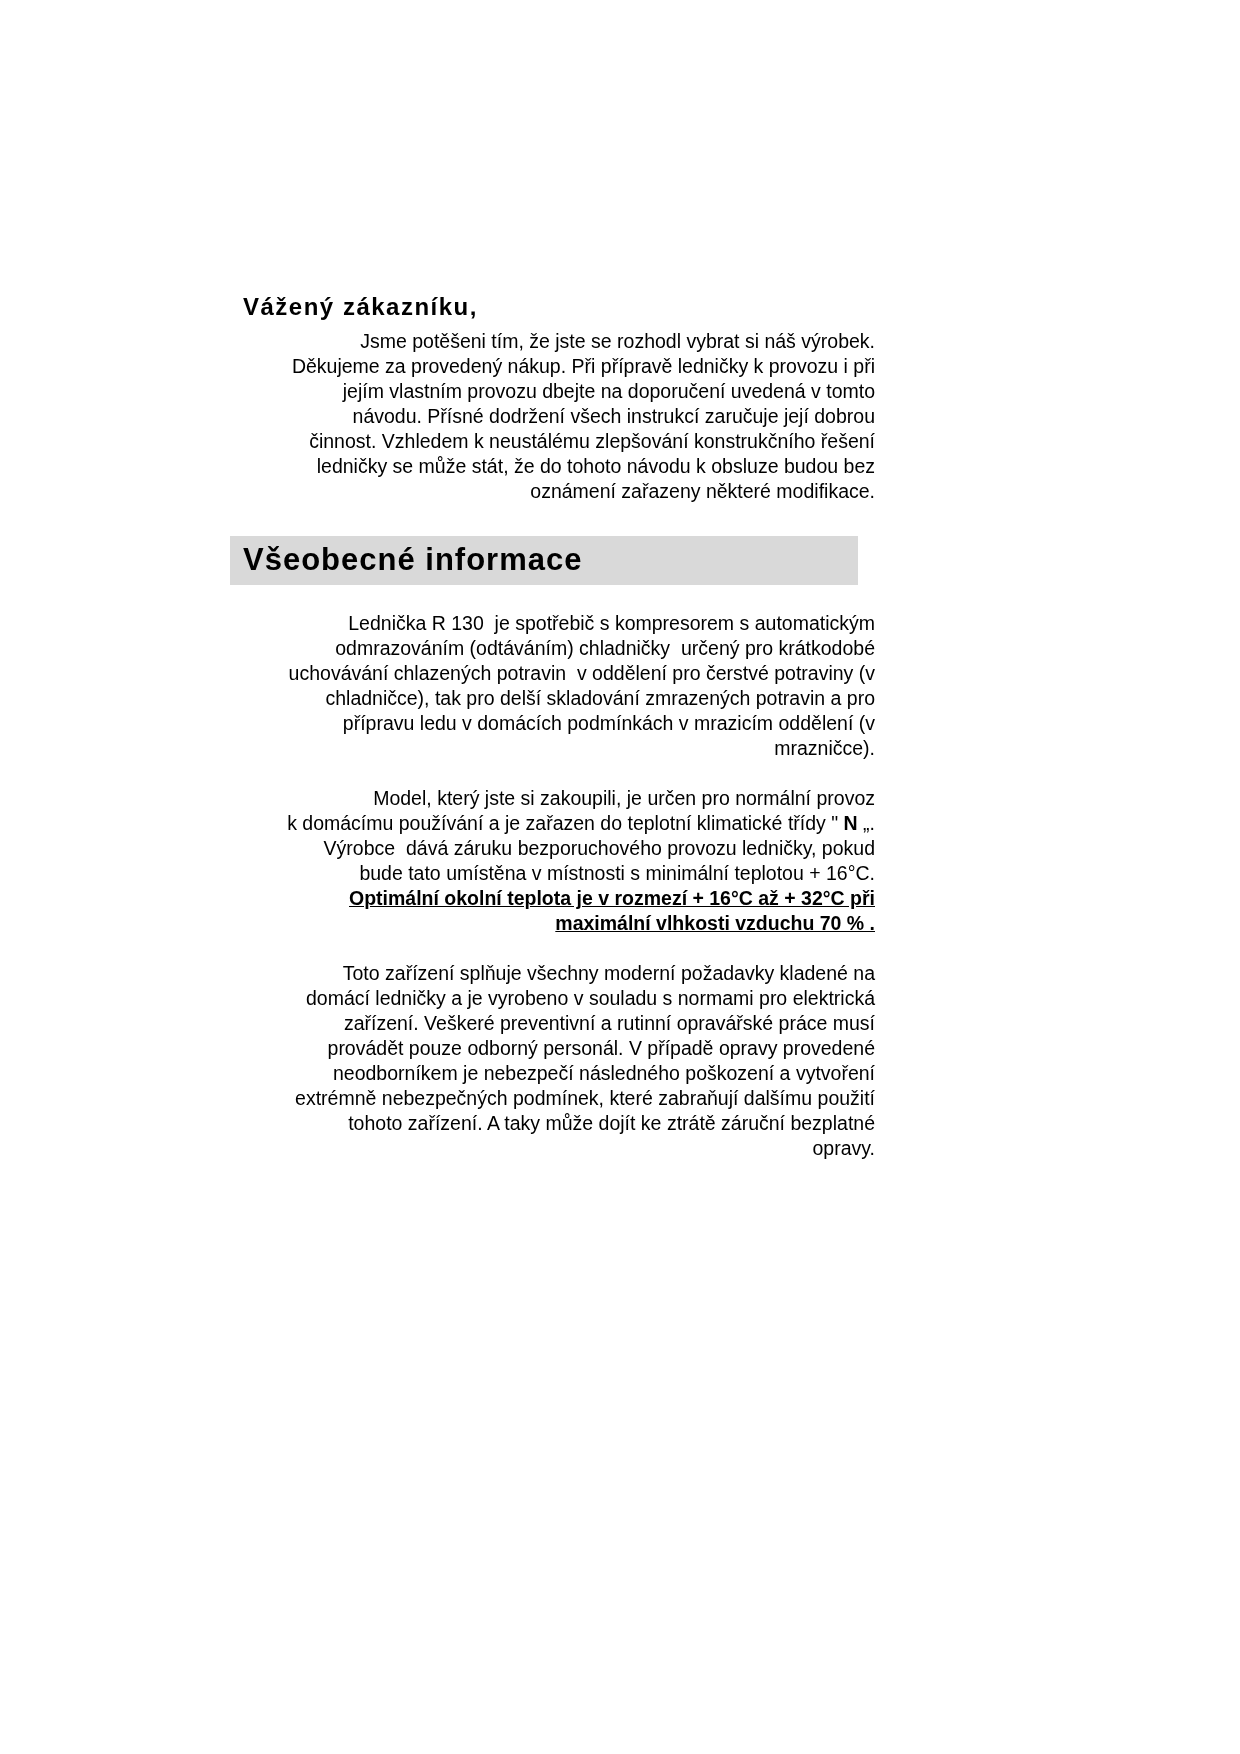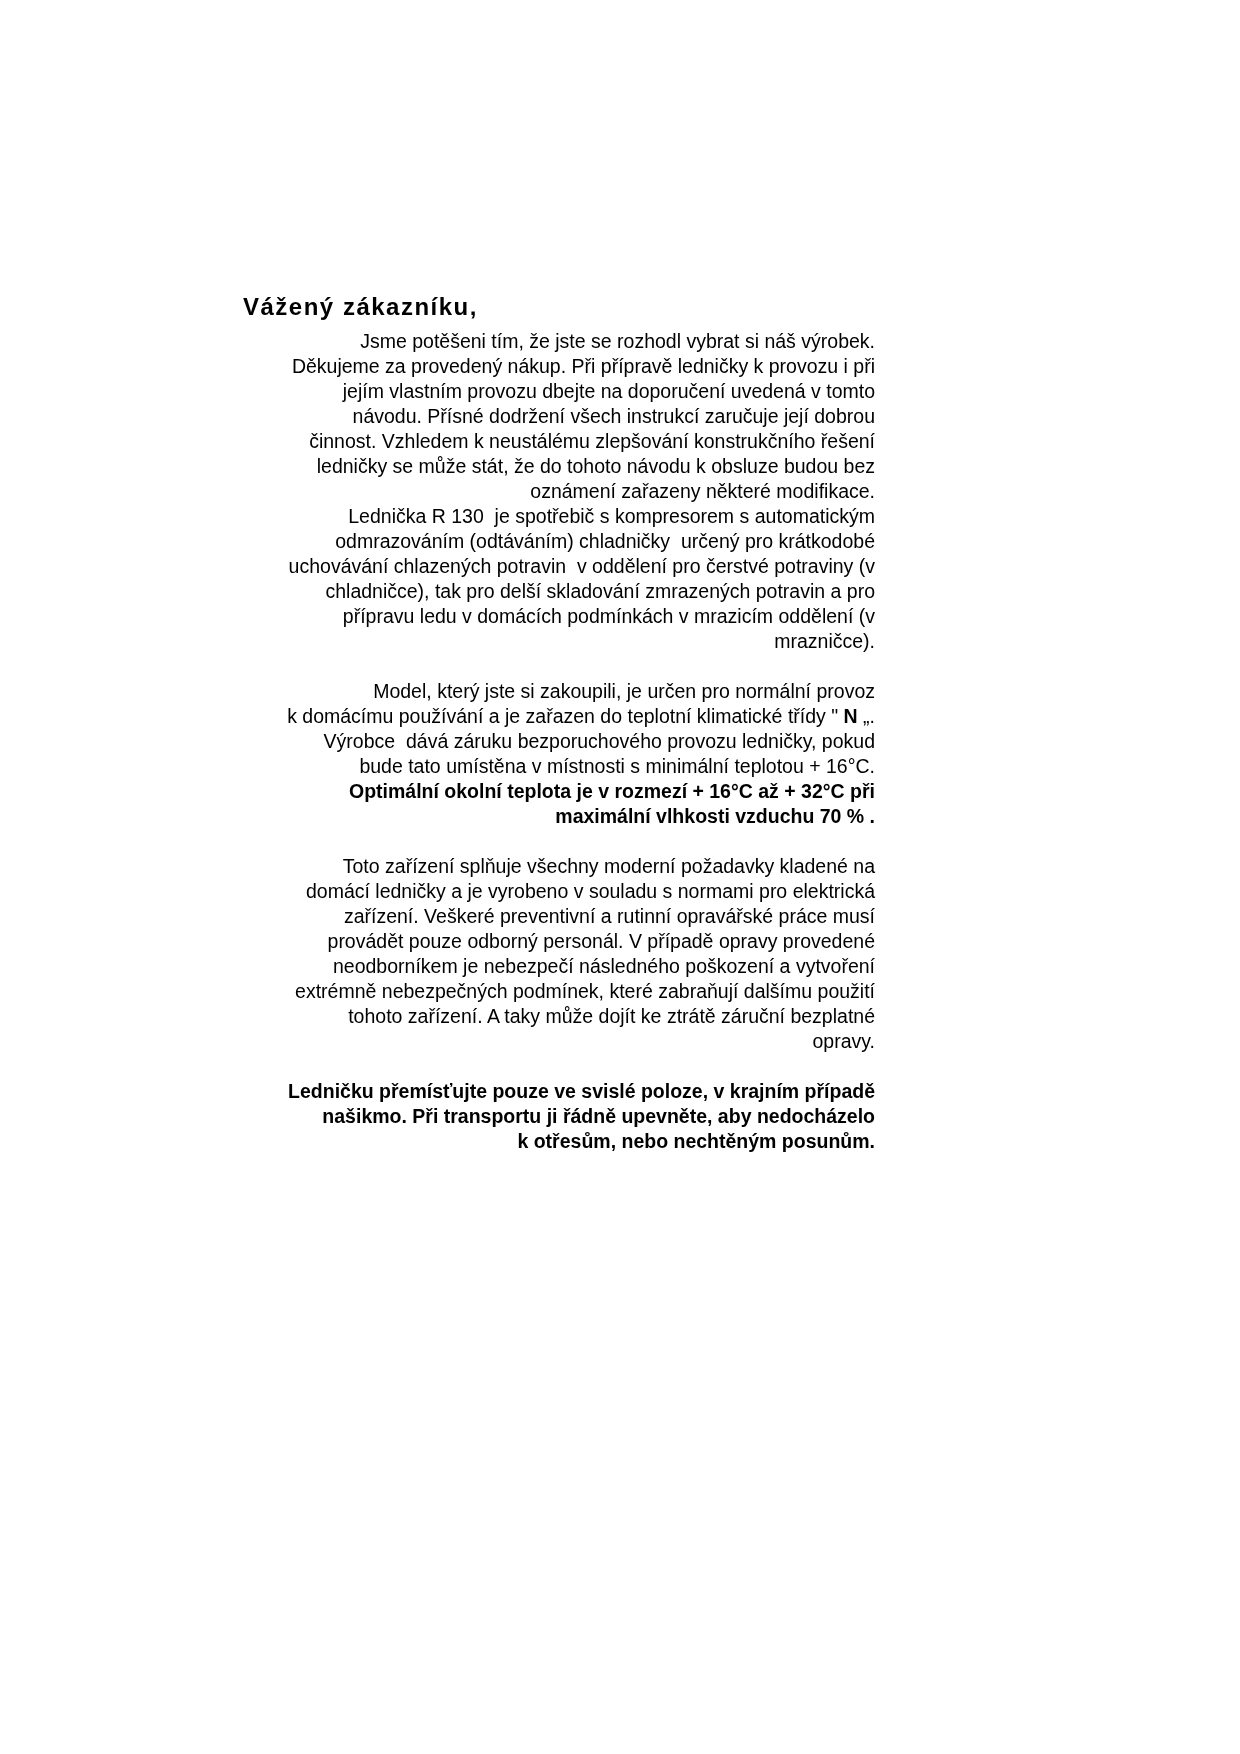--- a/index.html
+++ b/index.html
@@ -47,38 +47,42 @@
   }
   .section-title {
     font-size: 31px;
     font-weight: bold;
     letter-spacing: 1px;
   }
   .gap { height: 25px; }
   .bold { font-weight: bold; }
   .bold-underline {
     font-weight: bold;
+    text-decoration: underline;
   }
 </style>
 </head>
 <body>
 
 <div class="page">
   <div class="content">
 
     <div class="intro-heading">Vážený zákazníku,</div>
 
     <div class="para">Jsme potěšeni tím, že jste se rozhodl vybrat si náš výrobek.
 Děkujeme za provedený nákup. Při přípravě ledničky k provozu i při
 jejím vlastním provozu dbejte na doporučení uvedená v tomto
 návodu. Přísné dodržení všech instrukcí zaručuje její dobrou
 činnost. Vzhledem k neustálému zlepšování konstrukčního řešení
 ledničky se může stát, že do tohoto návodu k obsluze budou bez
 oznámení zařazeny některé modifikace.</div>
 
+    <div class="section-band">
+      <div class="section-title">Všeobecné informace</div>
+    </div>
 
     <div class="para">        Lednička R 130  je spotřebič s kompresorem s automatickým
 odmrazováním (odtáváním) chladničky  určený pro krátkodobé
 uchovávání chlazených potravin  v oddělení pro čerstvé potraviny (v
 chladničce), tak pro delší skladování zmrazených potravin a pro
 přípravu ledu v domácích podmínkách v mrazicím oddělení (v
 mrazničce).</div>
 
     <div class="gap"></div>
 
@@ -95,18 +99,15 @@
 domácí ledničky a je vyrobeno v souladu s normami pro elektrická
 zařízení. Veškeré preventivní a rutinní opravářské práce musí
 provádět pouze odborný personál. V případě opravy provedené
 neodborníkem je nebezpečí následného poškození a vytvoření
 extrémně nebezpečných podmínek, které zabraňují dalšímu použití
 tohoto zařízení. A taky může dojít ke ztrátě záruční bezplatné
 opravy.</div>
 
     <div class="gap"></div>
 
-    <div class="para bold">Ledničku přemísťujte pouze ve svislé poloze, v krajním případě
-našikmo. Při transportu ji řádně upevněte, aby nedocházelo
-k otřesům, nebo nechtěným posunům.</div>
 
   </div>
 </div>
 
 </body></html>

